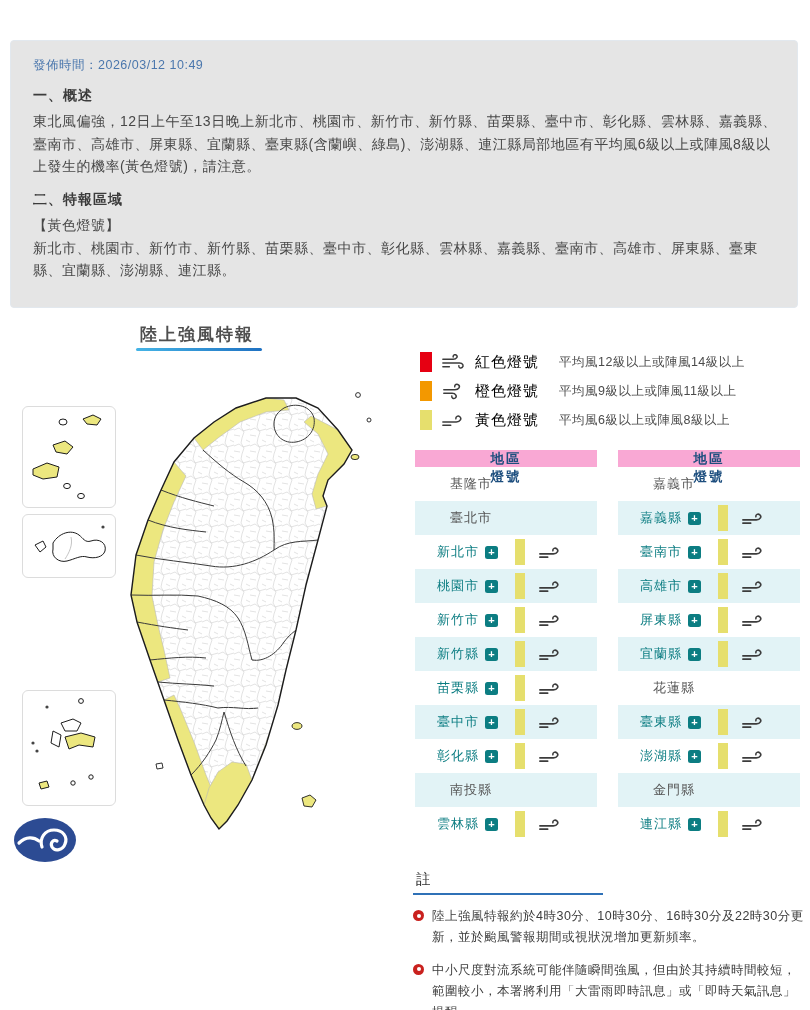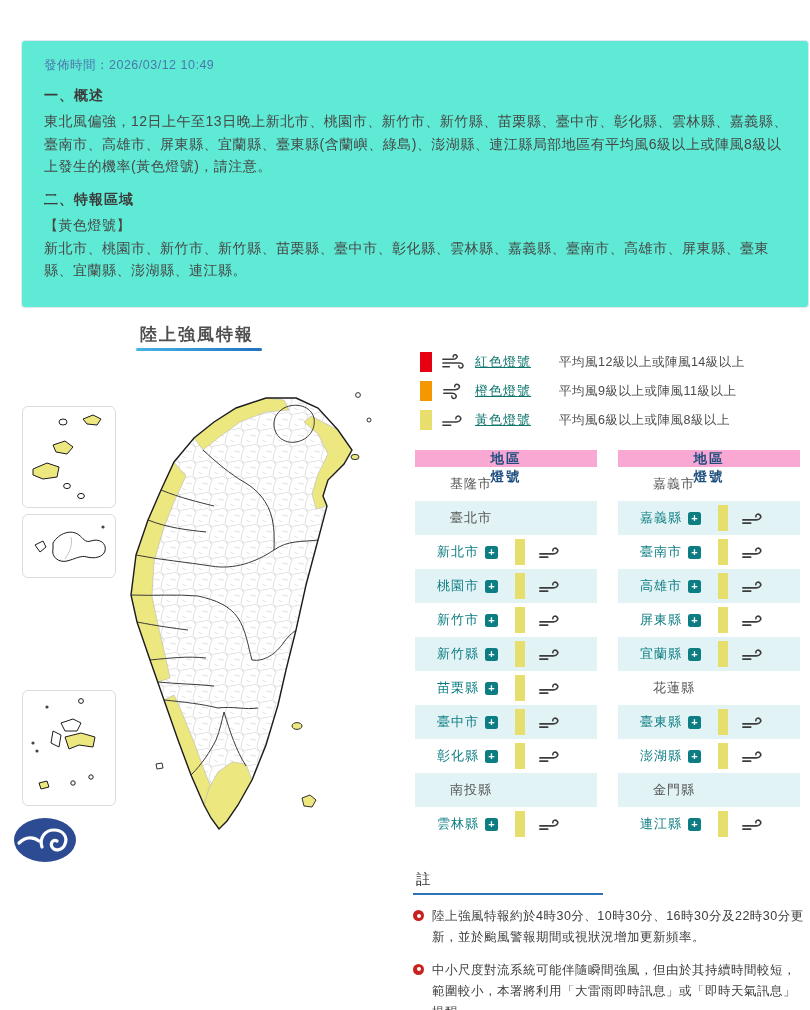--- a/index.html
+++ b/index.html
@@ -1,36 +1,36 @@
 <!DOCTYPE html>
 <html><head>
 <meta charset="utf-8">
 <style>
   * { margin:0; padding:0; box-sizing:border-box; }
   html,body { width:810px; height:1010px; background:#fff; font-family:"Liberation Sans","DejaVu Sans",sans-serif; position:relative; overflow:hidden; }
 
   
-  .info-panel { position:absolute; left:21px; top:40px; width:788px; height:268px;
-    background:#5eead4; border:1px solid #e2e8ee; border-radius:4px; padding:16px 20px 0 22px; }
+  .info-panel { position:absolute; left:10px; top:40px; width:788px; height:268px;
+    background:#e5e5e5; border:1px solid #e2e8ee; border-radius:4px; padding:16px 20px 0 22px; }
   .publish-line { font-size:12.5px; color:#4b77ad; margin-bottom:13px; letter-spacing:.5px; }
   .sec-title { font-size:14px; font-weight:bold; color:#3c3c3c; margin-bottom:5px; letter-spacing:1px; }
   .sec-body p { font-size:14px; color:#474747; line-height:1.62; letter-spacing:.5px; }
   .sec { margin-bottom:13px; }
 
   
   .map-title { position:absolute; left:140px; top:323px; font-size:17px; font-weight:bold; color:#4f4f4f; letter-spacing:2px; }
   .map-title-underline { position:absolute; left:136px; top:348px; width:126px; height:3px;
     background:linear-gradient(90deg,#45b4e6 0%,#1f71c2 100%); border-radius:2px; }
 
   
   .legend { position:absolute; left:420px; top:351px; width:380px; }
   .legend-row { display:flex; align-items:center; height:22px; margin-bottom:7px; }
   .legend-sq { width:12px; height:20px; margin-right:9px; flex:0 0 12px; }
   .legend-ic { width:26px; height:17px; margin-right:8px; flex:0 0 26px; }
-  .legend-name { font-size:13px; color:#0f766e; width:72px; letter-spacing:1px;text-decoration:underline; }
+  .legend-name { font-size:15px; color:#000000; width:72px; letter-spacing:1px; }
   .legend-desc { font-size:12.5px; color:#4a4a4a; margin-left:12px; letter-spacing:.5px; }
 
   
   .map-svg { position:absolute; left:106px; top:390px; }
   .inset { position:absolute; background:#fff; border:1px solid #dcdcdc; border-radius:6px; }
   .inset-matsu  { left:22px; top:406px; width:94px; height:102px; }
   .inset-kinmen { left:22px; top:514px; width:94px; height:64px;  }
   .inset-penghu { left:22px; top:690px; width:94px; height:116px; }
   .logo { position:absolute; left:12px; top:816px; }
 

